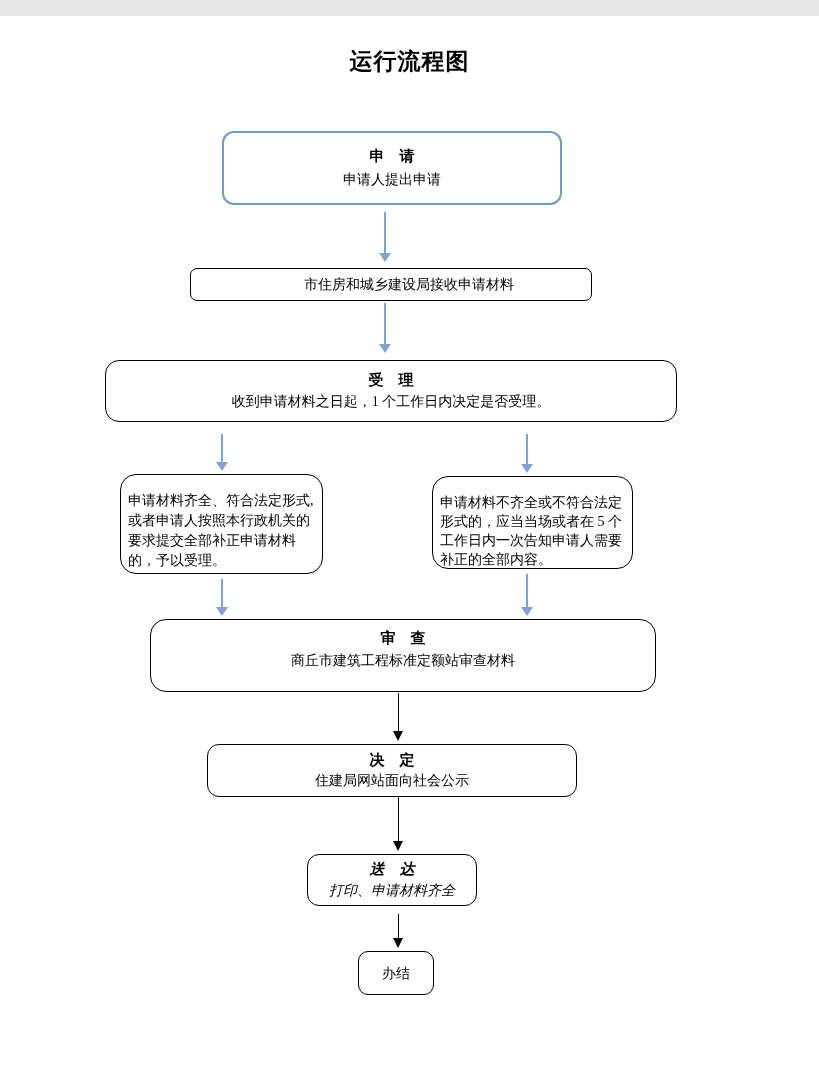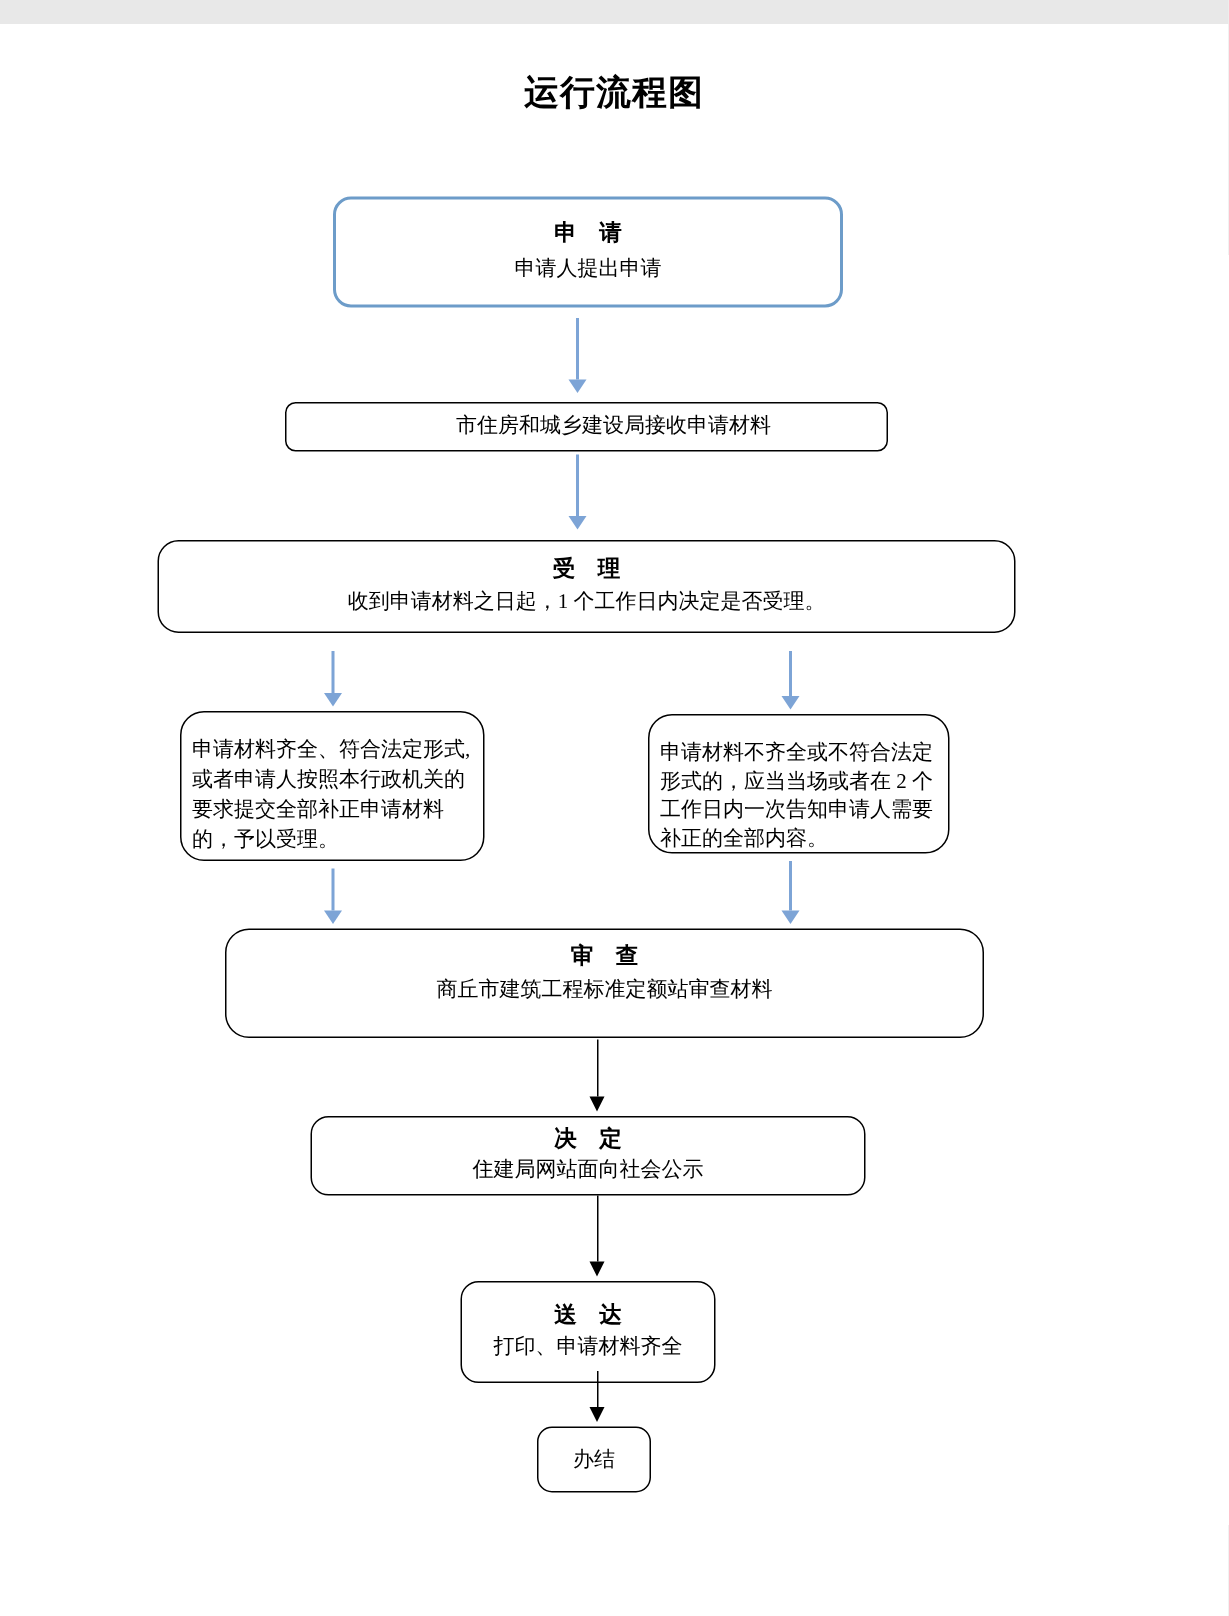--- a/index.html
+++ b/index.html
@@ -36,21 +36,21 @@
   }
   .node .heading{font-weight:bold;font-size:15px;}
   .node-apply{left:222px;top:115px;width:340px;height:74px;border:2px solid var(--accent-blue);border-radius:12px;gap:4px;}
   .node-receive{left:190px;top:252px;width:402px;height:33px;border-radius:7px;padding-left:36px;}
   .node-accept{left:105px;top:344px;width:572px;height:62px;border-radius:14px;gap:2px;}
   .node-branch{border-radius:16px;justify-content:flex-start;text-align:left;padding:16px 7px 4px 7px;line-height:20px;}
   .node-branch-left{left:120px;top:458px;width:203px;height:100px;}
   .node-branch-right{left:432px;top:460px;width:201px;height:93px;line-height:19px;}
   .node-review{left:150px;top:603px;width:506px;height:73px;border-radius:16px;justify-content:flex-start;padding-top:9px;gap:3px;}
   .node-decide{left:207px;top:728px;width:370px;height:53px;border-radius:12px;gap:1px;}
-  .node-deliver{left:307px;top:838px;width:170px;height:68px;border-radius:12px;gap:2px;}
+  .node-deliver{left:307px;top:838px;width:170px;height:52px;border-radius:12px;gap:2px;font-style:italic;}
   .node-finish{left:358px;top:935px;width:76px;height:44px;border-radius:10px;}
   .arrow{
     position:absolute;width:12px;
     display:flex;flex-direction:column;align-items:center;
   }
   .arrow .arrow-line{flex:1;}
   .arrow-blue .arrow-line{width:2px;background:var(--arrow-blue);}
   .arrow-blue .arrow-head{
     width:0;height:0;
     border-left:6px solid transparent;
@@ -114,21 +114,21 @@
   <div class="arrow arrow-blue a4">
     <div class="arrow-line"></div>
     <div class="arrow-head"></div>
   </div>
 
   <div class="node node-branch node-branch-left">
     <div class="body">申请材料齐全、符合法定形式,或者申请人按照本行政机关的要求提交全部补正申请材料的，予以受理。</div>
   </div>
 
   <div class="node node-branch node-branch-right">
-    <div class="body">申请材料不齐全或不符合法定形式的，应当当场或者在 2 个工作日内一次告知申请人需要补正的全部内容。</div>
+    <div class="body">申请材料不齐全或不符合法定形式的，应当当场或者在 5 个工作日内一次告知申请人需要补正的全部内容。</div>
   </div>
 
   <div class="arrow arrow-blue a5">
     <div class="arrow-line"></div>
     <div class="arrow-head"></div>
   </div>
 
   <div class="arrow arrow-blue a6">
     <div class="arrow-line"></div>
     <div class="arrow-head"></div>

